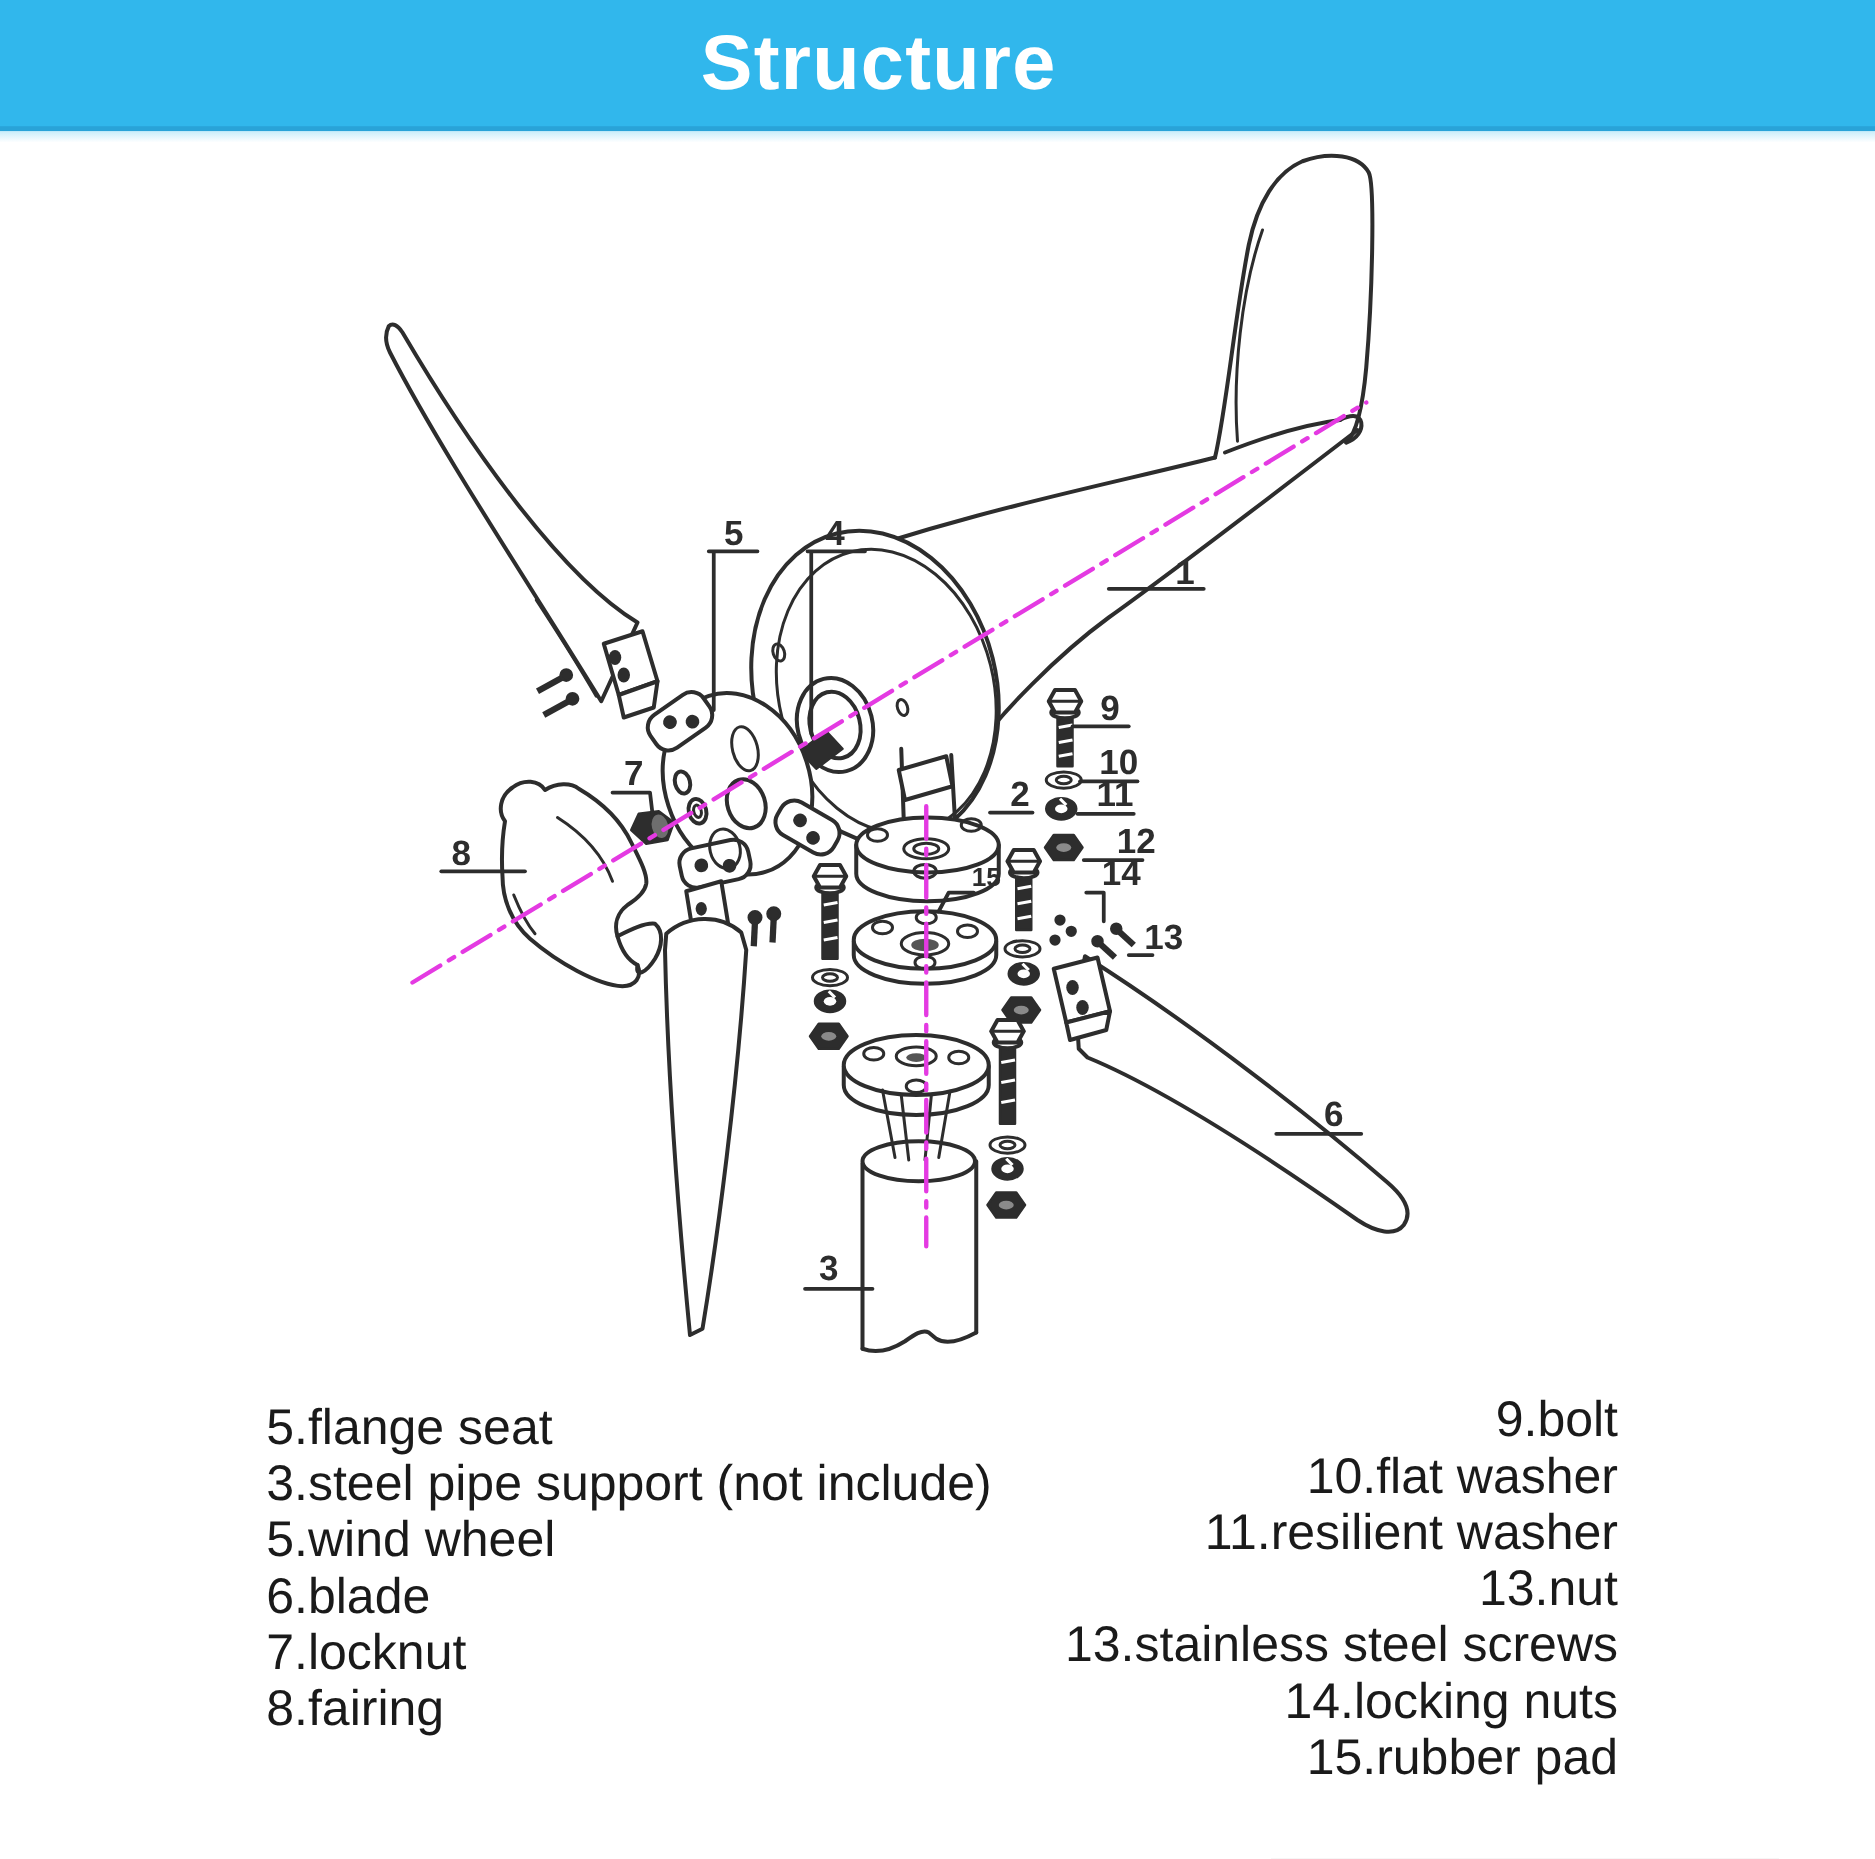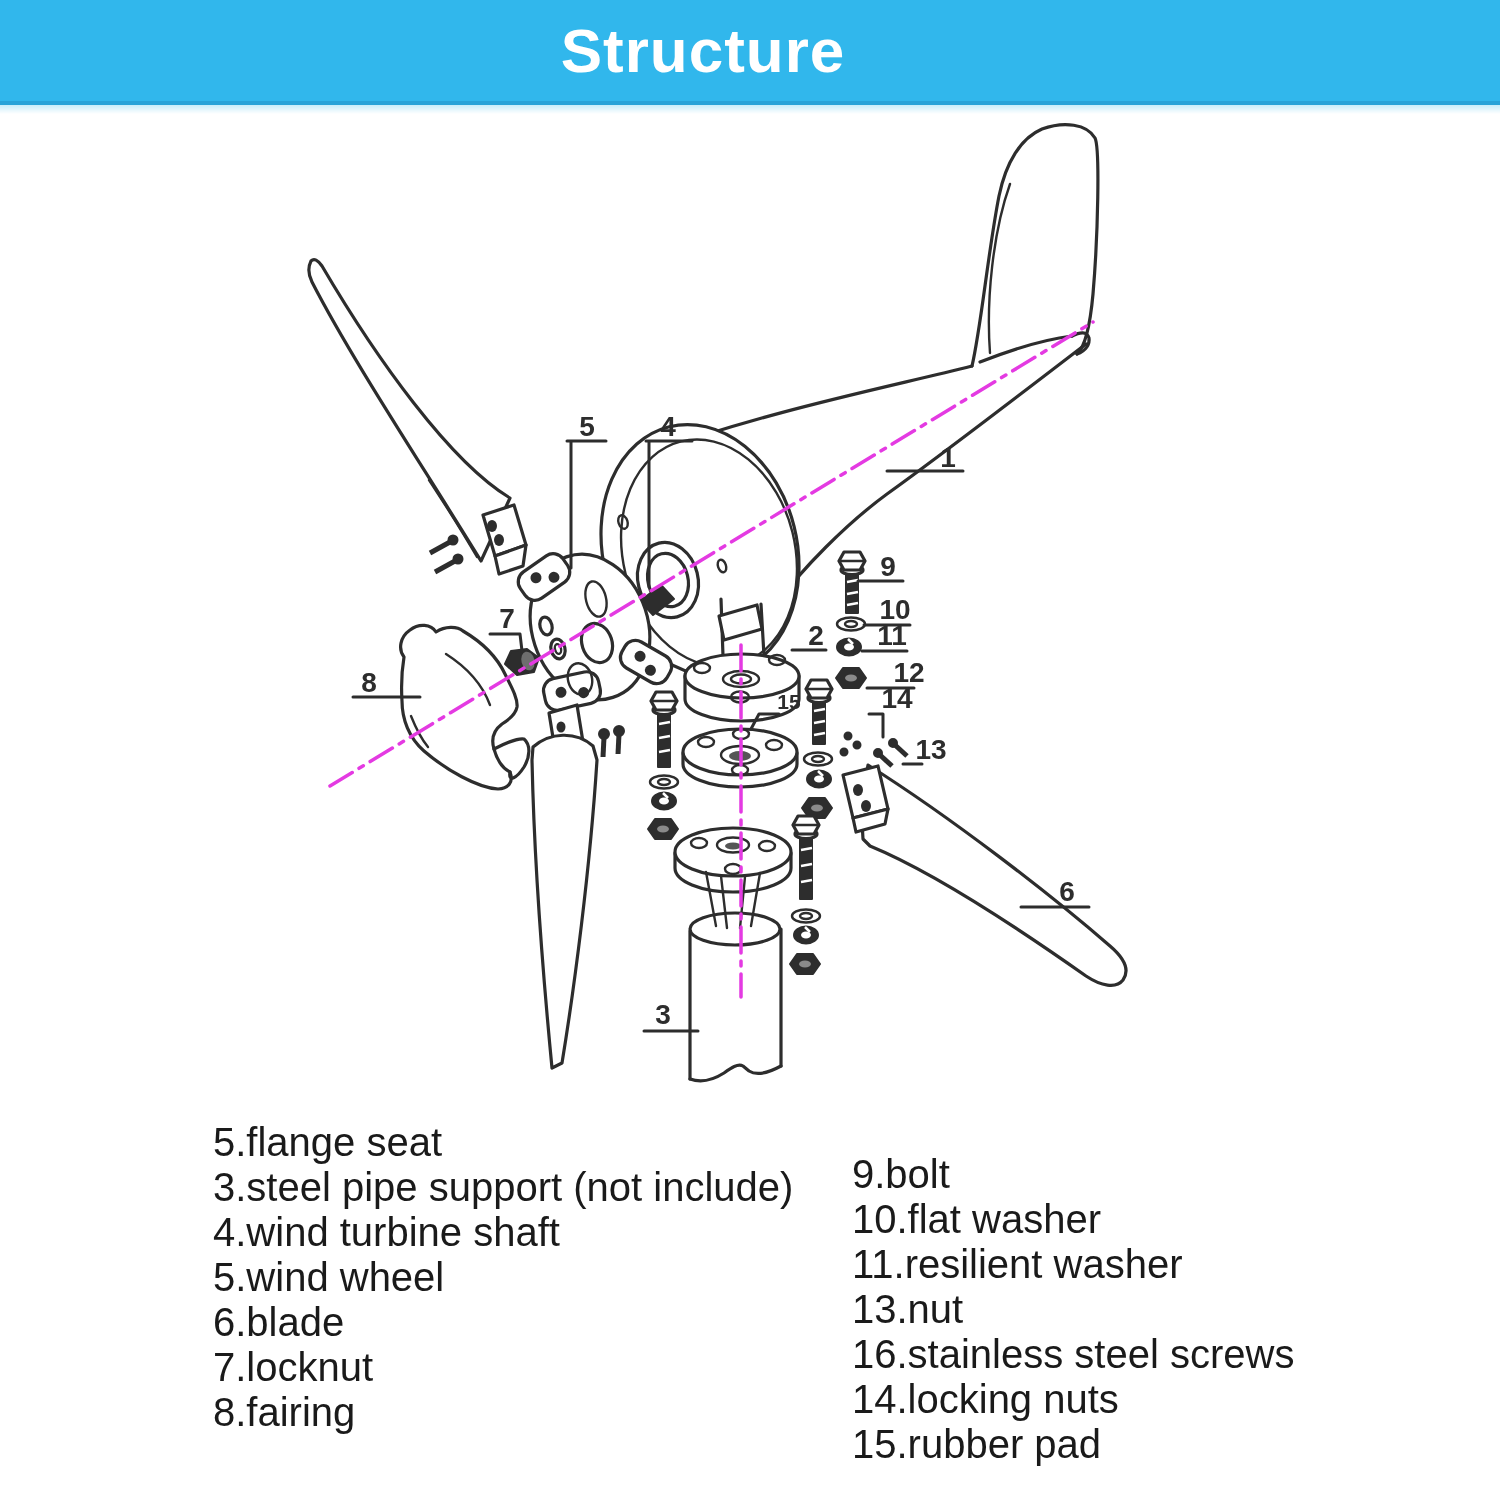--- a/index.html
+++ b/index.html
@@ -33,21 +33,21 @@
   .hole{fill:var(--line);stroke:none;}
   .axis{stroke:var(--axis);stroke-width:3.5;fill:none;stroke-dasharray:26 8 5 8;stroke-linecap:round;}
   .leader{stroke:var(--line);stroke-width:3;fill:none;stroke-linecap:round;stroke-linejoin:round;}
   .lbl{font-family:"Liberation Sans","DejaVu Sans",sans-serif;font-size:28px;font-weight:bold;
        fill:var(--line);text-anchor:middle;}
   .lbl.small{font-size:21px;}
   
   .parts{position:absolute;margin:0;padding:0;list-style:none;
     color:var(--list_text);font-size:40px;line-height:45px;white-space:nowrap;}
   .parts.left{left:213px;top:1120px;}
-  .parts.right{left:852px;top:1152px;}
+  .parts.right{left:852px;top:1114px;text-align:right;}
 </style>
 </head>
 <body>
 
 <div class="canvas">
 
   <div class="header">
     <h1>Structure</h1>
   </div>
   <div class="header-fade"></div>
@@ -281,29 +281,28 @@
       <text class="lbl" x="909" y="682">12</text>
       <text class="lbl" x="931" y="759">13</text>
       <text class="lbl" x="897" y="708">14</text>
       <text class="lbl small" x="789" y="709">15</text>
     </g>
   </svg>
 
   <ul class="parts left">
     <li>5.flange seat</li>
     <li>3.steel pipe support (not include)</li>
-    <li>4.wind turbine shaft</li>
     <li>5.wind wheel</li>
     <li>6.blade</li>
     <li>7.locknut</li>
     <li>8.fairing</li>
   </ul>
   <ul class="parts right">
     <li>9.bolt</li>
     <li>10.flat washer</li>
     <li>11.resilient washer</li>
     <li>13.nut</li>
-    <li>16.stainless steel screws</li>
+    <li>13.stainless steel screws</li>
     <li>14.locking nuts</li>
     <li>15.rubber pad</li>
   </ul>
 
 </div>
 
 </body></html>

